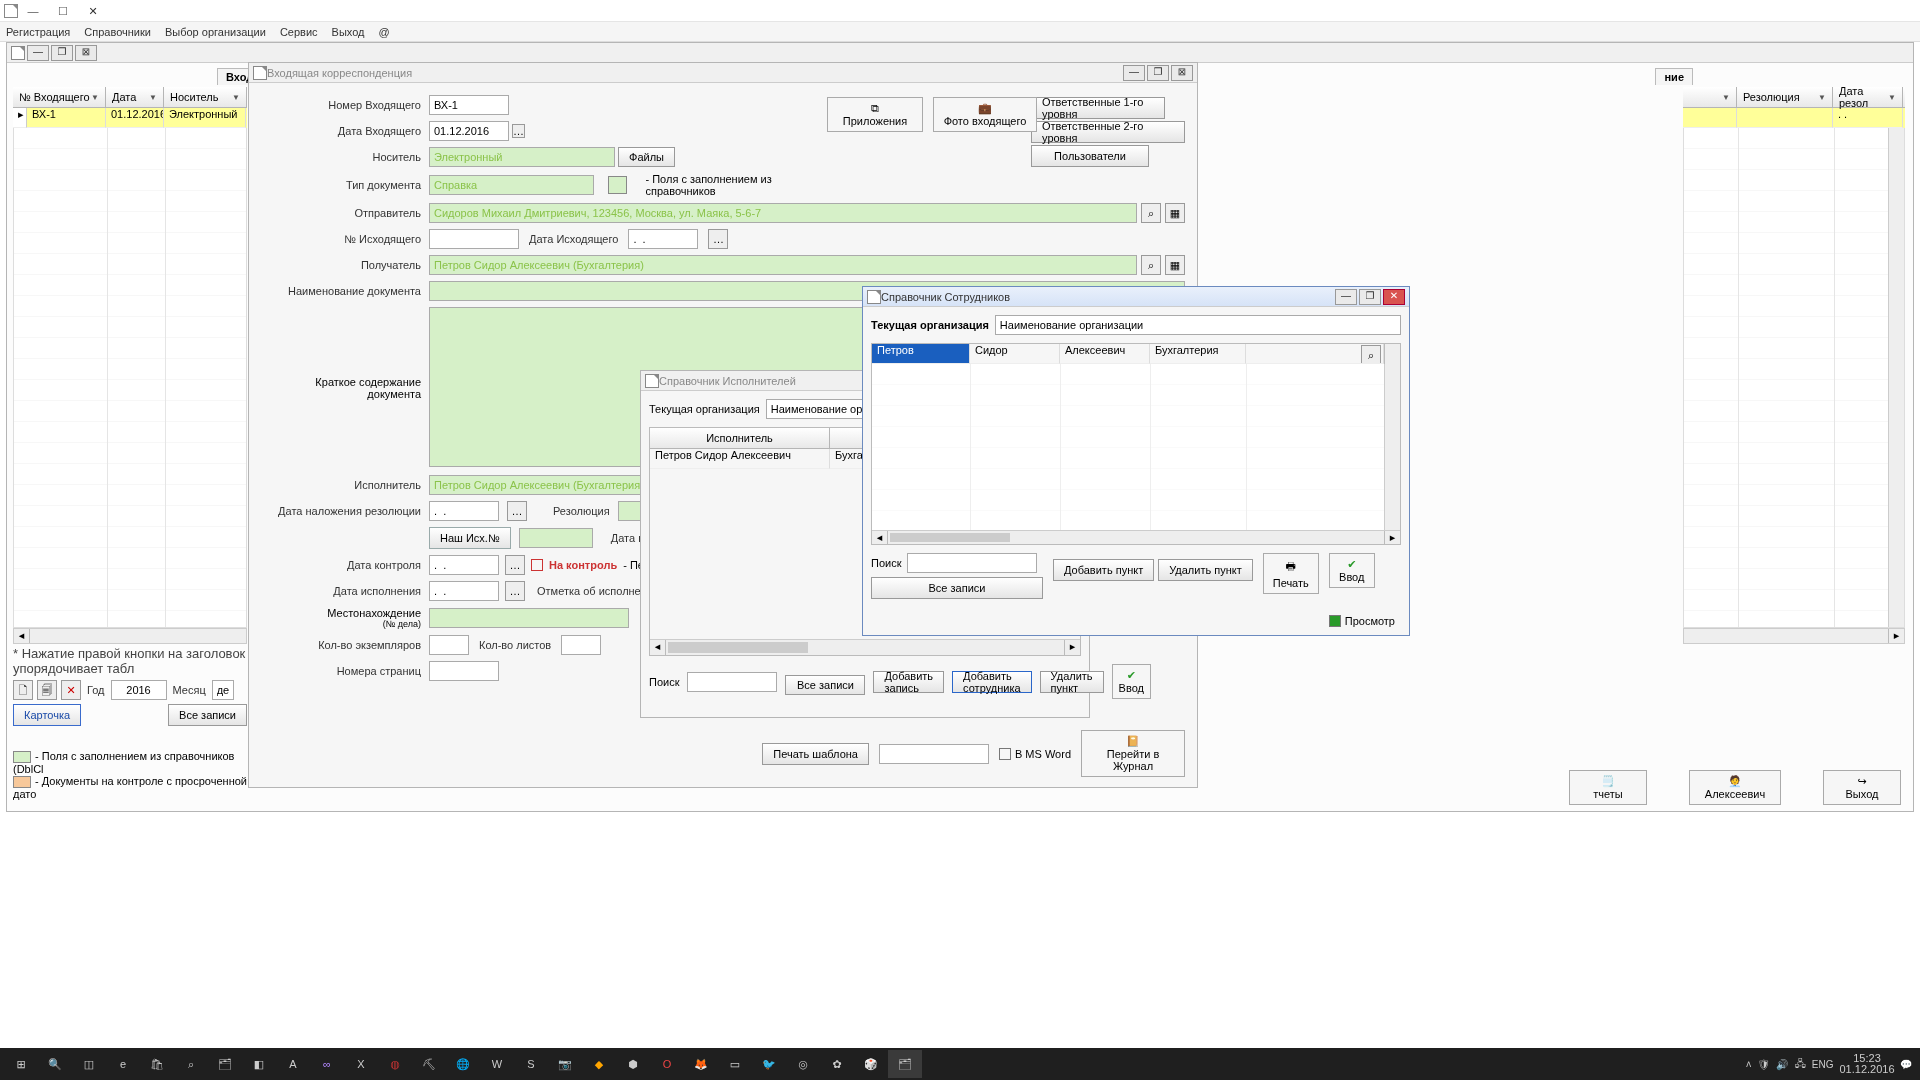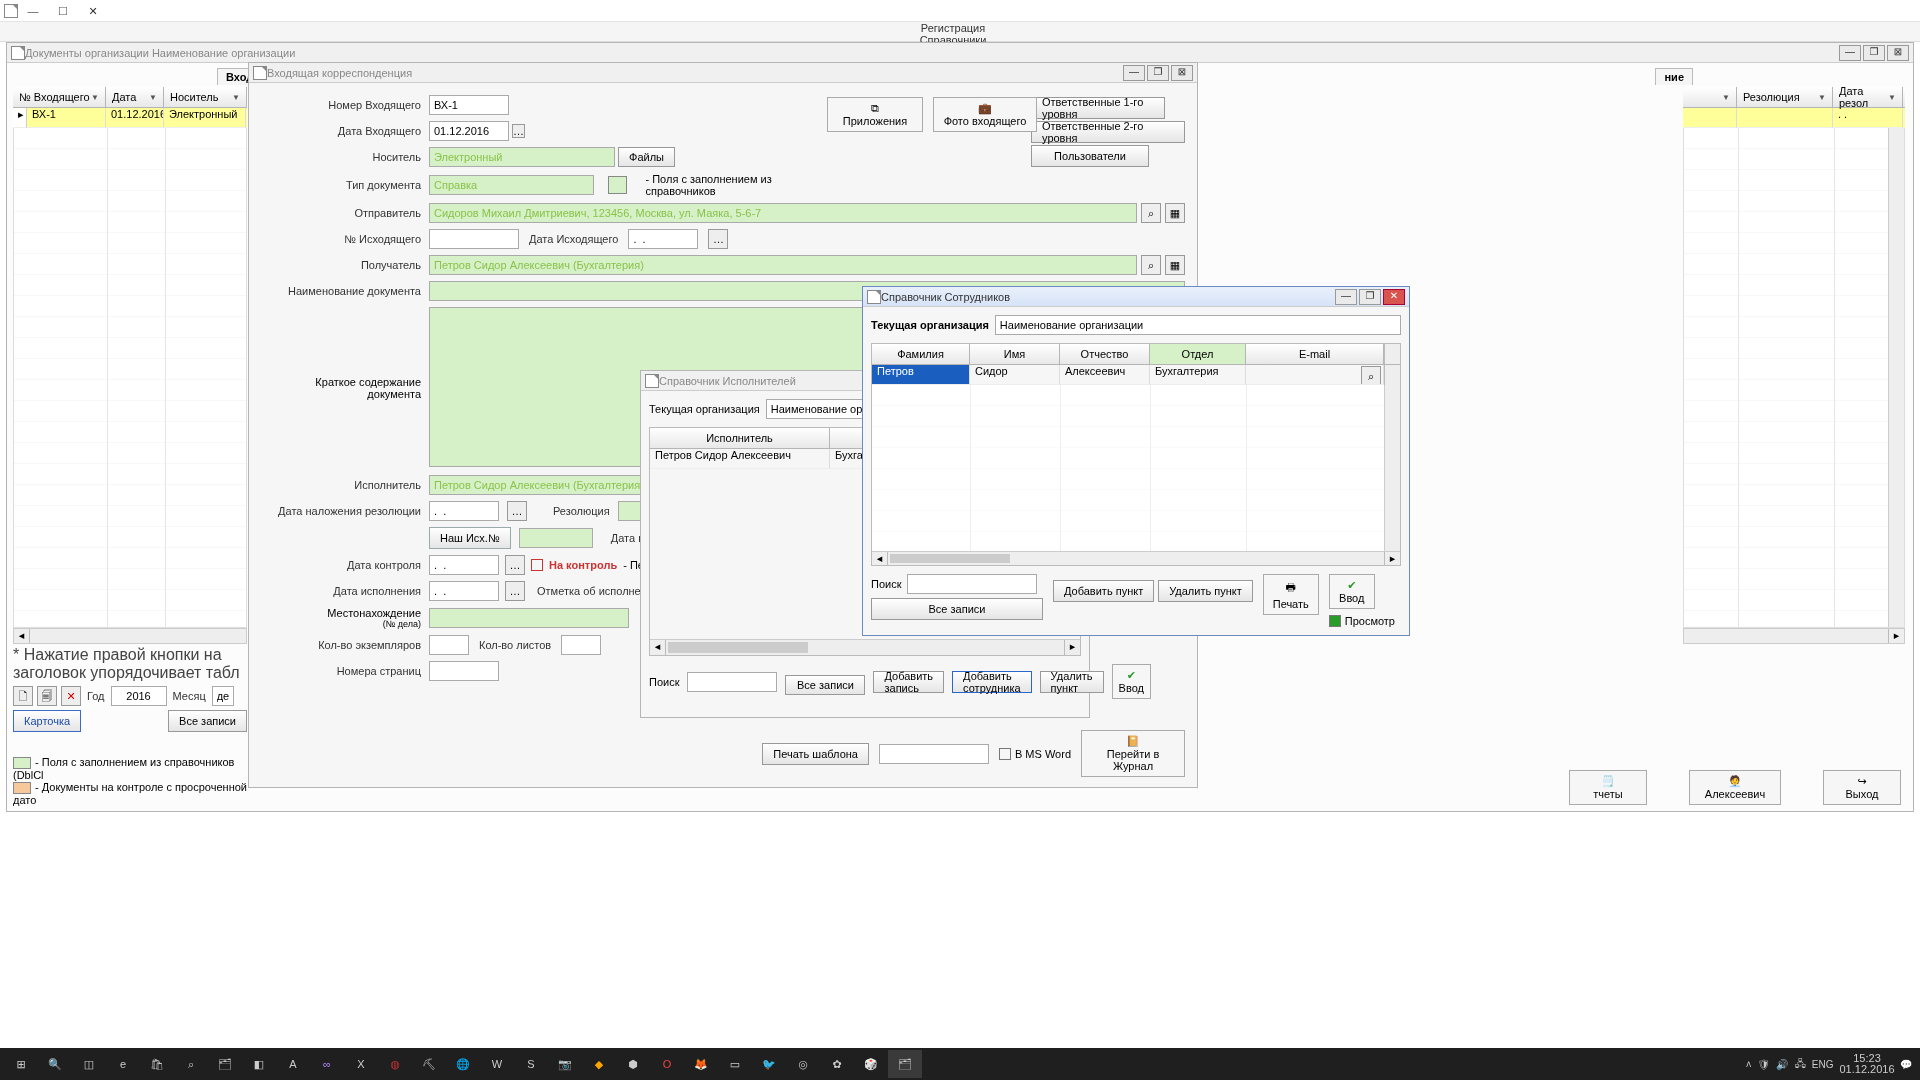--- a/index.html
+++ b/index.html
@@ -1,21 +1,21 @@
 <!DOCTYPE html>
 <html><head>
 <meta charset="utf-8">
 <style>
   * { box-sizing: border-box; font-family: "Segoe UI", Tahoma, Arial, sans-serif; font-size: 11px; }
   body { margin:0; padding:0; background:#fff; overflow:hidden; width:1920px; height:1080px; }
   .titlebar { height:22px; background:#fff; display:flex; align-items:center; padding:0 4px; border-bottom:1px solid #e5e5e5; }
   .titlebar .title { flex:1; color:#333; }
   .titlebar .winbtn { width:30px; height:18px; text-align:center; line-height:16px; color:#555; border:1px solid transparent;}
   .titlebar .winbtn.close { color:#333;}
-  .menubar { height:20px; display:flex; align-items:center; padding:0 6px; background:#f5f5f5; border-bottom:1px solid #ddd;flex-direction:column;}
+  .menubar { height:20px; display:flex; align-items:center; padding:0 6px; background:#f5f5f5; border-bottom:1px solid #ddd;}
   .menubar span { margin-right:14px; color:#333; }
 
   .mdi { position:relative; width:100%; height:calc(100% - 62px); background:#fff; }
 
   
   .win { position:absolute; background:#fcfcfc; border:1px solid #b5b5b5; box-shadow:0 0 0 rgba(0,0,0,.1);}
   .win-title { height:20px; background:#f0f0f0; display:flex; align-items:center; padding:0 4px; border-bottom:1px solid #ccc;}
   .win-title .t { flex:1; color:#888; }
   .win-title .wbtn { width:22px;height:16px;border:1px solid #999;background:#eaeaea;margin-left:2px;text-align:center;line-height:12px;color:#333;font-size:10px;}
   .win-title .wbtn.red{background:#d9534f;color:#fff;border-color:#a03; }
@@ -71,21 +71,20 @@
   <span>Сервис</span>
   <span>Выход</span>
   <span>@</span>
 </div>
 
 <div class="mdi">
 
   <div class="win" style="left:6px; top:0; right:6px; height:770px;">
     <div class="win-title">
       <span class="doc-icon"></span>
-      <span class="t">Документы организации Наименование организации</span>
       <div class="wbtn">—</div>
       <div class="wbtn">❐</div>
       <div class="wbtn">⊠</div>
     </div>
 
     <div style="height:22px;display:flex;align-items:flex-end;">
       <div style="margin-left:210px;font-weight:bold;border:1px solid #bbb;border-bottom:none;background:#f5f5f5;padding:2px 8px;">Входящ</div>
       <div style="flex:1;"></div>
       <div style="margin-right:220px;font-weight:bold;border:1px solid #bbb;border-bottom:none;background:#f5f5f5;padding:2px 8px;">ние</div>
     </div>
@@ -113,21 +112,21 @@
       </div>
 
       <div style="height:500px;background:repeating-linear-gradient(to bottom,#fff,#fff 20px,#f7f7f7 20px,#f7f7f7 21px);border:1px solid #ddd;border-top:none;position:relative;">
         <div style="position:absolute;top:0;bottom:0;left:93px;width:0;border-left:1px solid #e5e5e5;"></div>
         <div style="position:absolute;top:0;bottom:0;left:151px;width:0;border-left:1px solid #e5e5e5;"></div>
       </div>
       <div style="height:16px;background:#eee;border:1px solid #ccc;display:flex;">
         <div style="width:16px;border-right:1px solid #bbb;text-align:center;">◂</div>
         <div style="flex:1;"></div>
       </div>
-      <div style="font-size:16px;color:#444;padding:2px 0;">* Нажатие правой кнопки на заголовок упорядочивает табл</div>
+      <div style="font-size:13px;color:#444;padding:2px 0;">* Нажатие правой кнопки на заголовок упорядочивает табл</div>
 
       <div style="display:flex;align-items:center;gap:4px;margin-top:2px;">
         <div class="miniBtn">🗋</div>
         <div class="miniBtn">🗐</div>
         <div class="miniBtn" style="color:#c00;">✕</div>
         <span class="lbl" style="padding:0 2px;">Год</span>
         <input class="fld" style="width: 56px; text-align: center;" value="2016">
         <span class="lbl" style="padding:0 2px;">Месяц</span>
         <input class="fld" style="width: 22px;" value="де">
       </div>
@@ -383,28 +382,20 @@
       <div class="wbtn">—</div>
       <div class="wbtn">❐</div>
       <div class="wbtn red">✕</div>
     </div>
     <div style="padding:8px;">
       <div style="display:flex;align-items:center;gap:6px;">
         <span style="font-weight:bold;">Текущая организация</span>
         <input class="fld" style="flex: 1 1 0%;" value="Наименование организации">
       </div>
       <div style="margin-top:8px;border:1px solid #bbb;position:relative;">
-        <div class="grid-head">
-          <div class="gh" style="width:98px;justify-content:center;">Фамилия</div>
-          <div class="gh" style="width:90px;justify-content:center;">Имя</div>
-          <div class="gh" style="width:90px;justify-content:center;">Отчество</div>
-          <div class="gh" style="width:96px;justify-content:center;background:#d6f0c8;">Отдел</div>
-          <div class="gh" style="flex:1;justify-content:center;">E-mail</div>
-          <div style="width:16px;background:#eee;border-left:1px solid #bbb;"></div>
-        </div>
         <div class="row">
           <div class="cell" style="width:98px;background:#1a5fbf;color:#fff;">Петров</div>
           <div class="cell" style="width:90px;">Сидор</div>
           <div class="cell" style="width:90px;">Алексеевич</div>
           <div class="cell" style="width:96px;">Бухгалтерия</div>
           <div class="cell" style="flex:1;position:relative;">
             <span style="position:absolute;right:2px;top:1px;" class="miniBtn">⌕</span>
           </div>
           <div style="width:16px;background:#eee;border-left:1px solid #bbb;"></div>
         </div>

